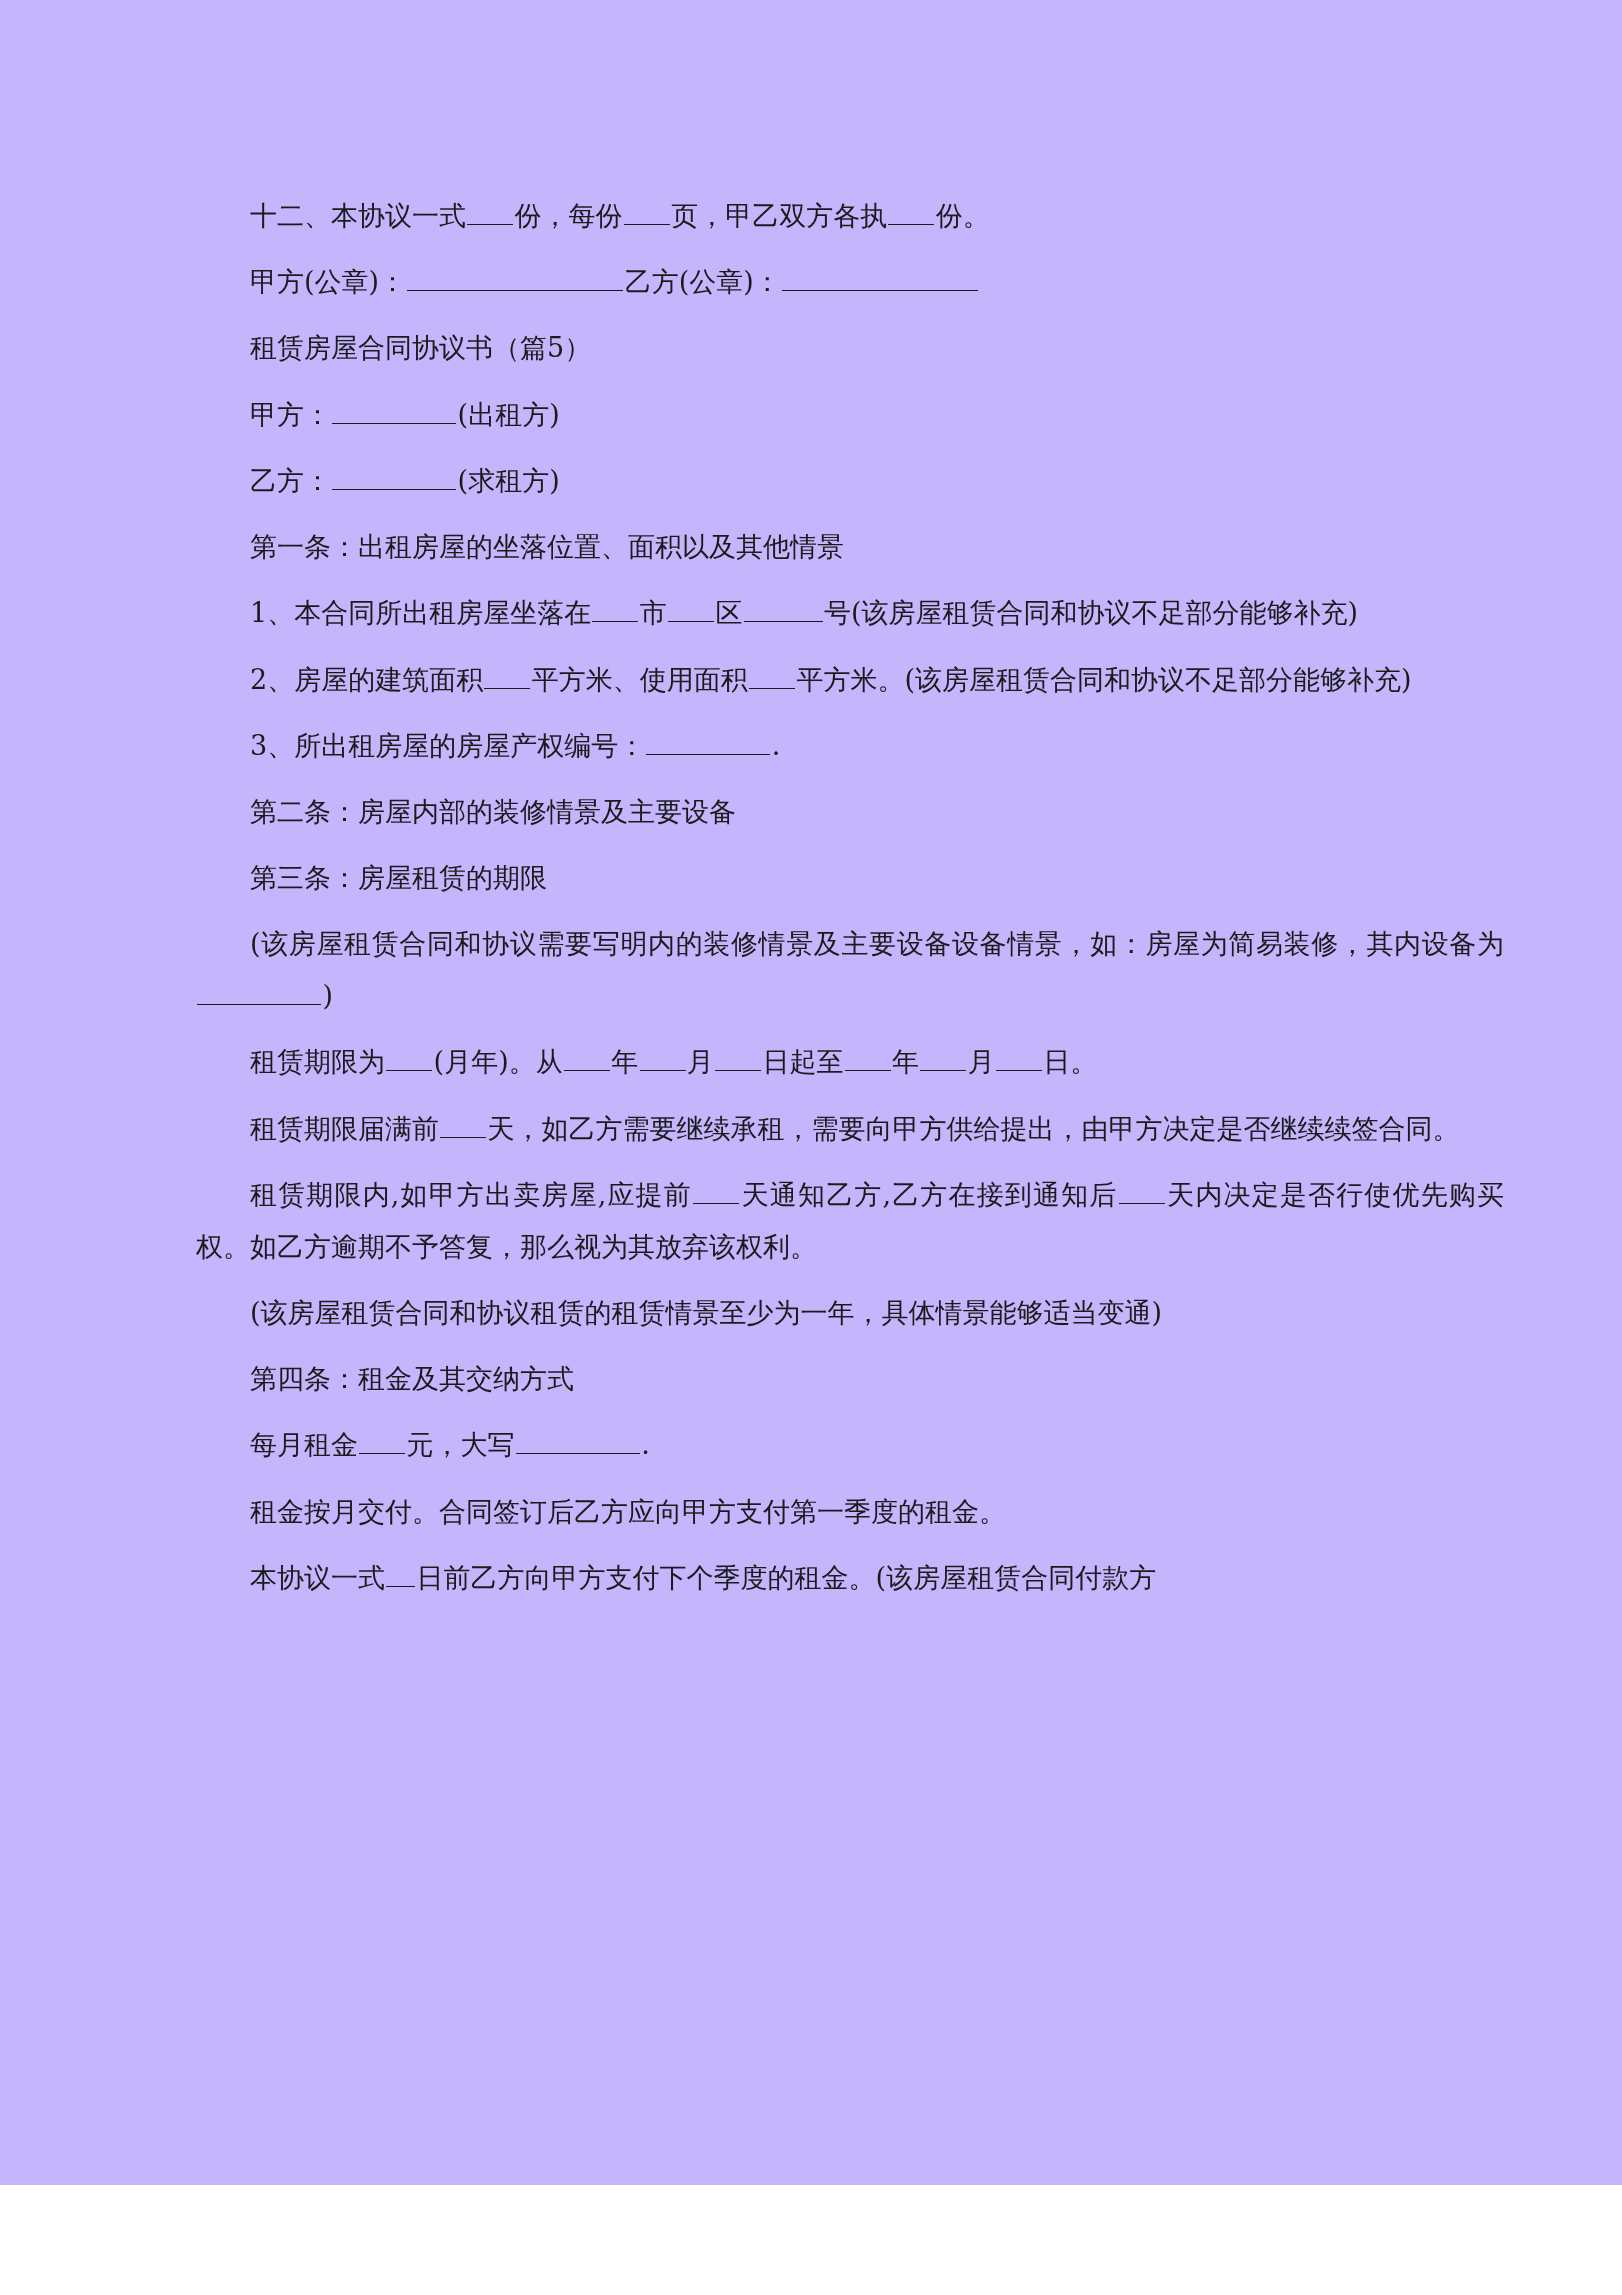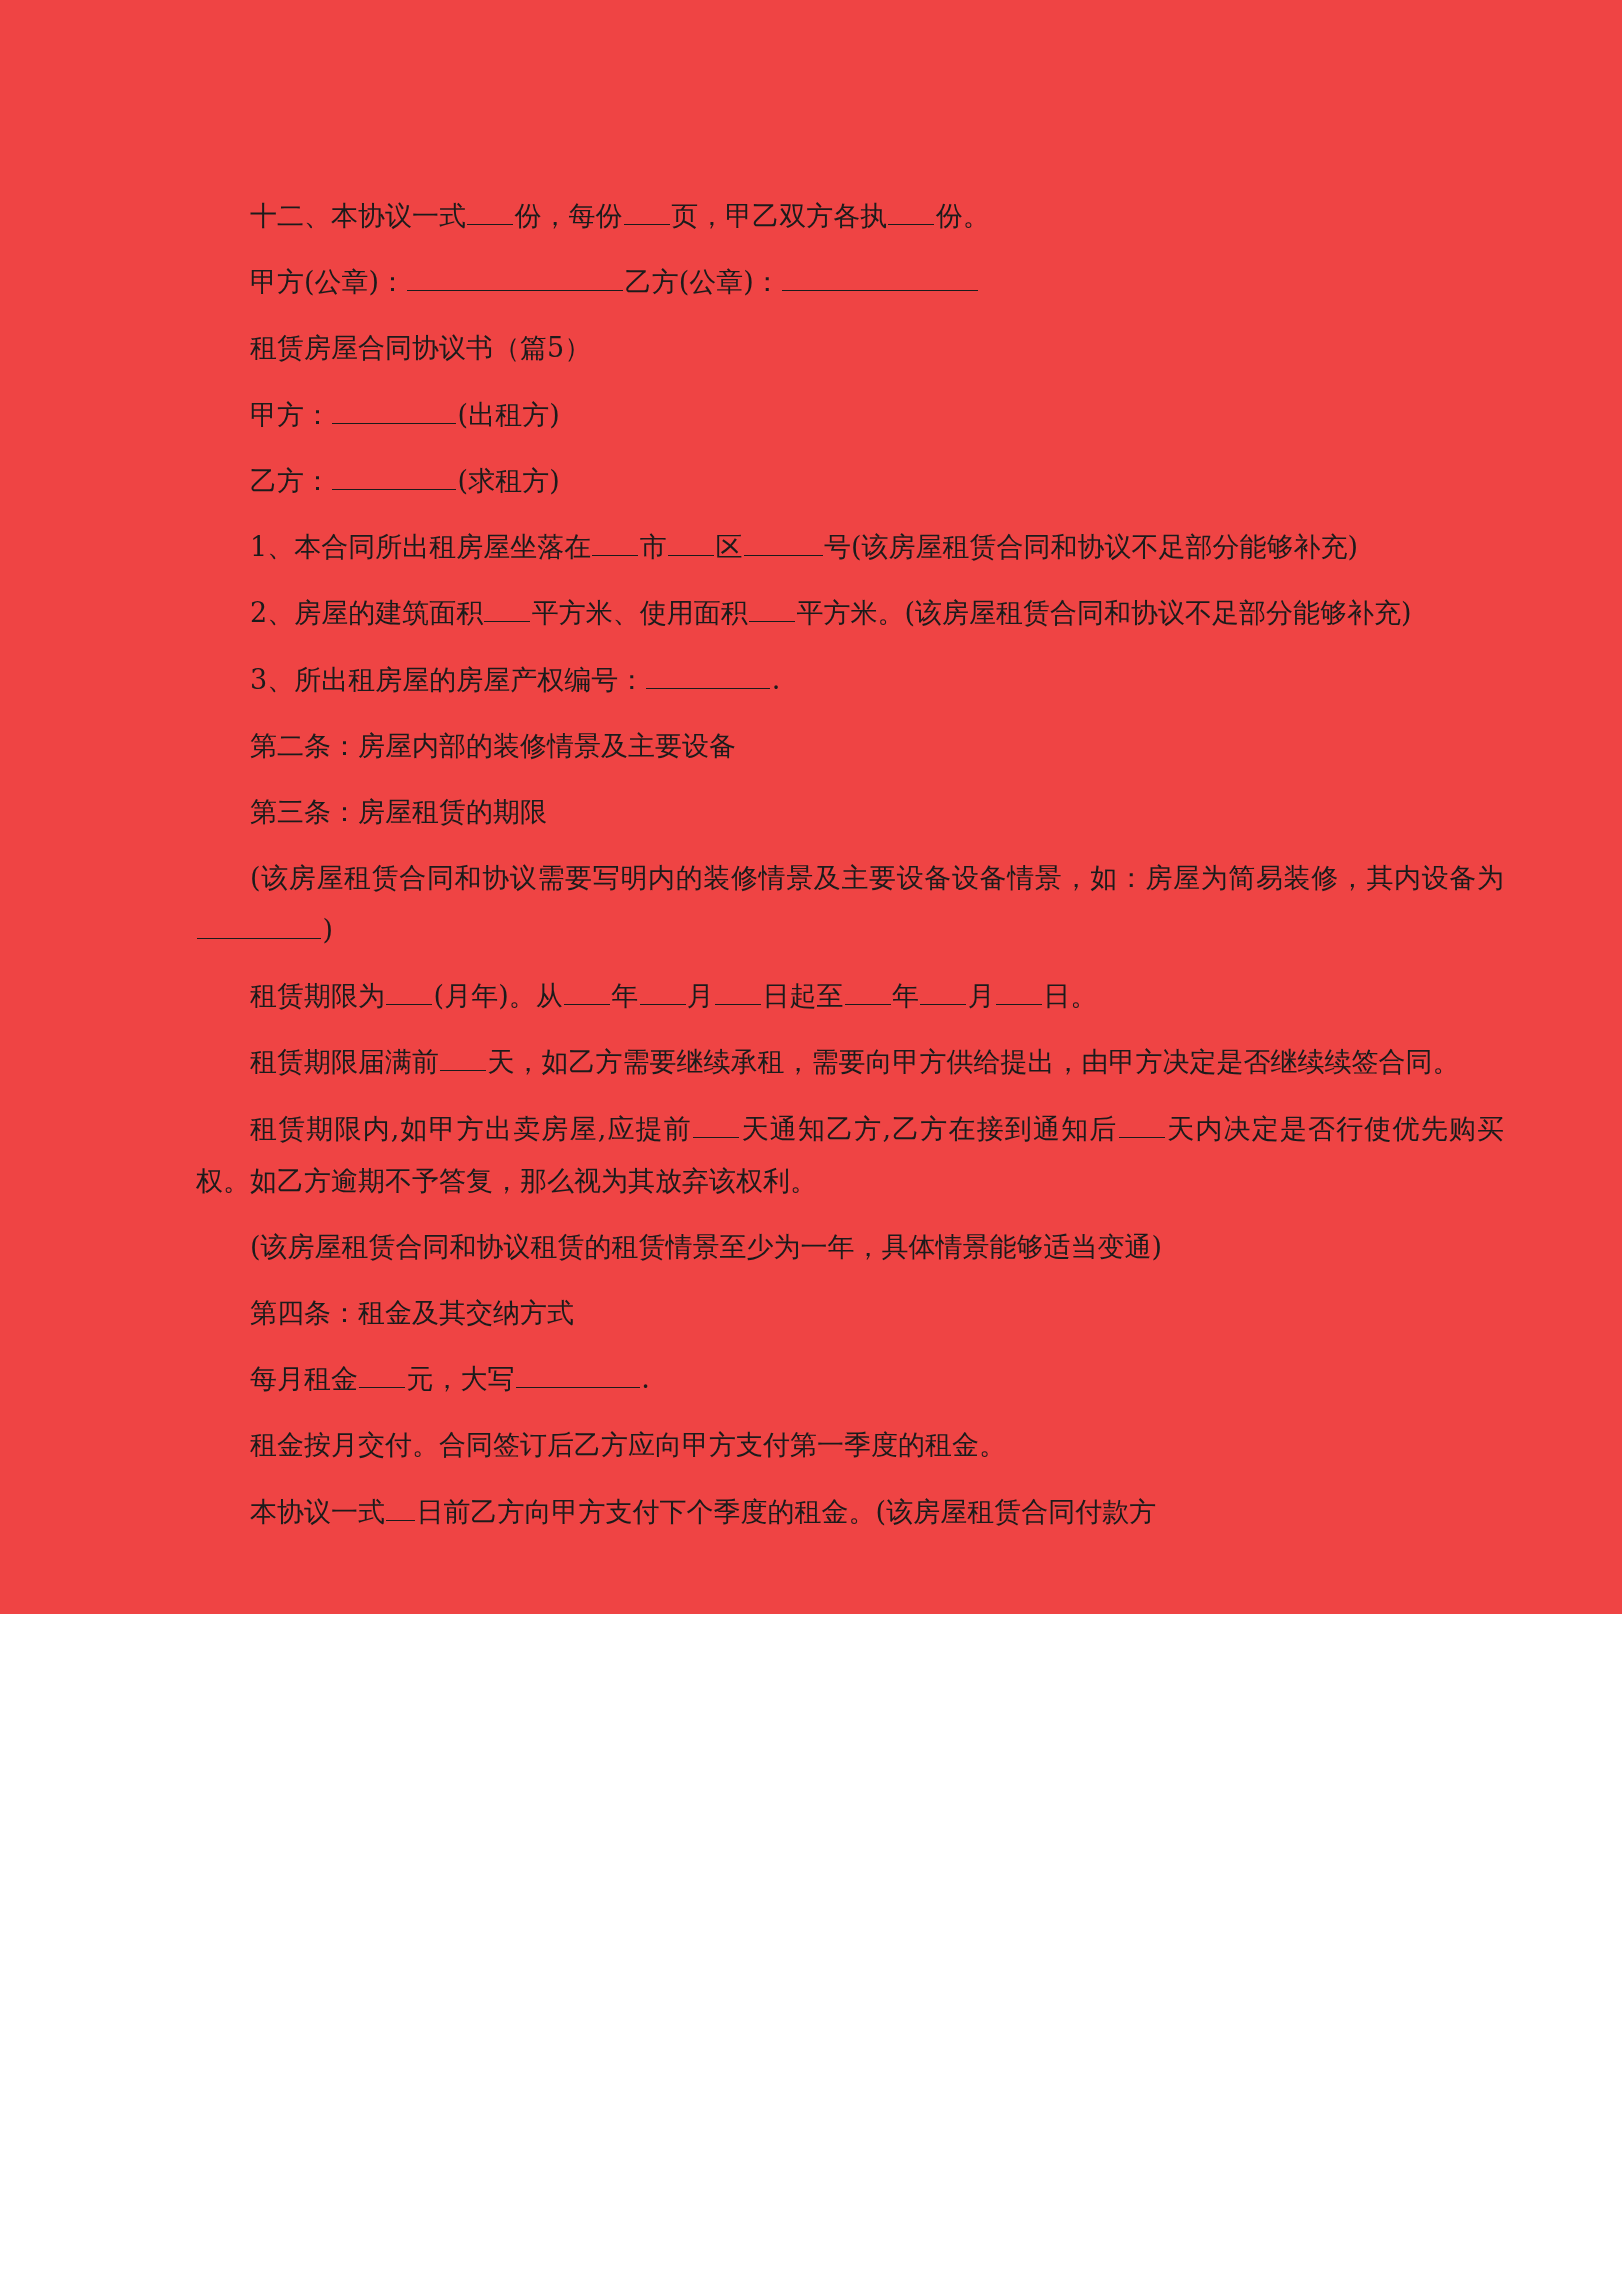--- a/index.html
+++ b/index.html
@@ -2,22 +2,22 @@
 <html style="font-size:10.5px"><head>
 <meta charset="utf-8">
 <style>
   html, body {
     margin: 0;
     padding: 0;
     background: #ffffff;
   }
   .page {
     width: 1623px;
-    height: 1614px;
-    background: #ef4444;
+    height: 2185px;
+    background: #c4b5fd;
     position: relative;
     box-sizing: border-box;
     padding: 190px 119px 0 196px;
     font-family: "DejaVu Serif", "Liberation Serif", serif;
   }
   .doc-body {
     font-size: 27px;
     line-height: 1.92;
     color: #1b1b1b;
     text-align: justify;
@@ -46,20 +46,21 @@
 </head>
 <body>
 
 <div class="page">
   <div class="doc-body" id="doc-body">
       <p class="para indent"><span>十二、本协议一式</span><span class="blank b-sm"></span><span>份，每份</span><span class="blank b-sm"></span><span>页，甲乙双方各执</span><span class="blank b-sm"></span><span>份。</span></p>
       <p class="para indent"><span>甲方(公章)：</span><span class="blank b-xxl"></span><span>乙方(公章)：</span><span class="blank b-xl"></span></p>
       <p class="para indent"><span>租赁房屋合同协议书（篇5）</span></p>
       <p class="para indent"><span>甲方：</span><span class="blank b-lg"></span><span>(出租方)</span></p>
       <p class="para indent"><span>乙方：</span><span class="blank b-lg"></span><span>(求租方)</span></p>
+      <p class="para indent"><span>第一条：出租房屋的坐落位置、面积以及其他情景</span></p>
       <p class="para indent"><span>1、本合同所出租房屋坐落在</span><span class="blank b-sm"></span><span>市</span><span class="blank b-sm"></span><span>区</span><span class="blank b-md"></span><span>号(该房屋租赁合同和协议不足部分能够补充)</span></p>
       <p class="para indent"><span>2、房屋的建筑面积</span><span class="blank b-sm"></span><span>平方米、使用面积</span><span class="blank b-sm"></span><span>平方米。(该房屋租赁合同和协议不足部分能够补充)</span></p>
       <p class="para indent"><span>3、所出租房屋的房屋产权编号：</span><span class="blank b-lg"></span><span>.</span></p>
       <p class="para indent"><span>第二条：房屋内部的装修情景及主要设备</span></p>
       <p class="para indent"><span>第三条：房屋租赁的期限</span></p>
       <p class="para indent"><span>(该房屋租赁合同和协议需要写明内的装修情景及主要设备设备情景，如：房屋为简易装修，其内设备为</span><span class="blank b-lg"></span><span>)</span></p>
       <p class="para indent"><span>租赁期限为</span><span class="blank b-sm"></span><span>(月年)。从</span><span class="blank b-sm"></span><span>年</span><span class="blank b-sm"></span><span>月</span><span class="blank b-sm"></span><span>日起至</span><span class="blank b-sm"></span><span>年</span><span class="blank b-sm"></span><span>月</span><span class="blank b-sm"></span><span>日。</span></p>
       <p class="para indent"><span>租赁期限届满前</span><span class="blank b-sm"></span><span>天，如乙方需要继续承租，需要向甲方供给提出，由甲方决定是否继续续签合同。</span></p>
       <p class="para indent"><span>租赁期限内,如甲方出卖房屋,应提前</span><span class="blank b-sm"></span><span>天通知乙方,乙方在接到通知后</span><span class="blank b-sm"></span><span>天内决定是否行使优先购买权。如乙方逾期不予答复，那么视为其放弃该权利。</span></p>
       <p class="para indent"><span>(该房屋租赁合同和协议租赁的租赁情景至少为一年，具体情景能够适当变通)</span></p>

